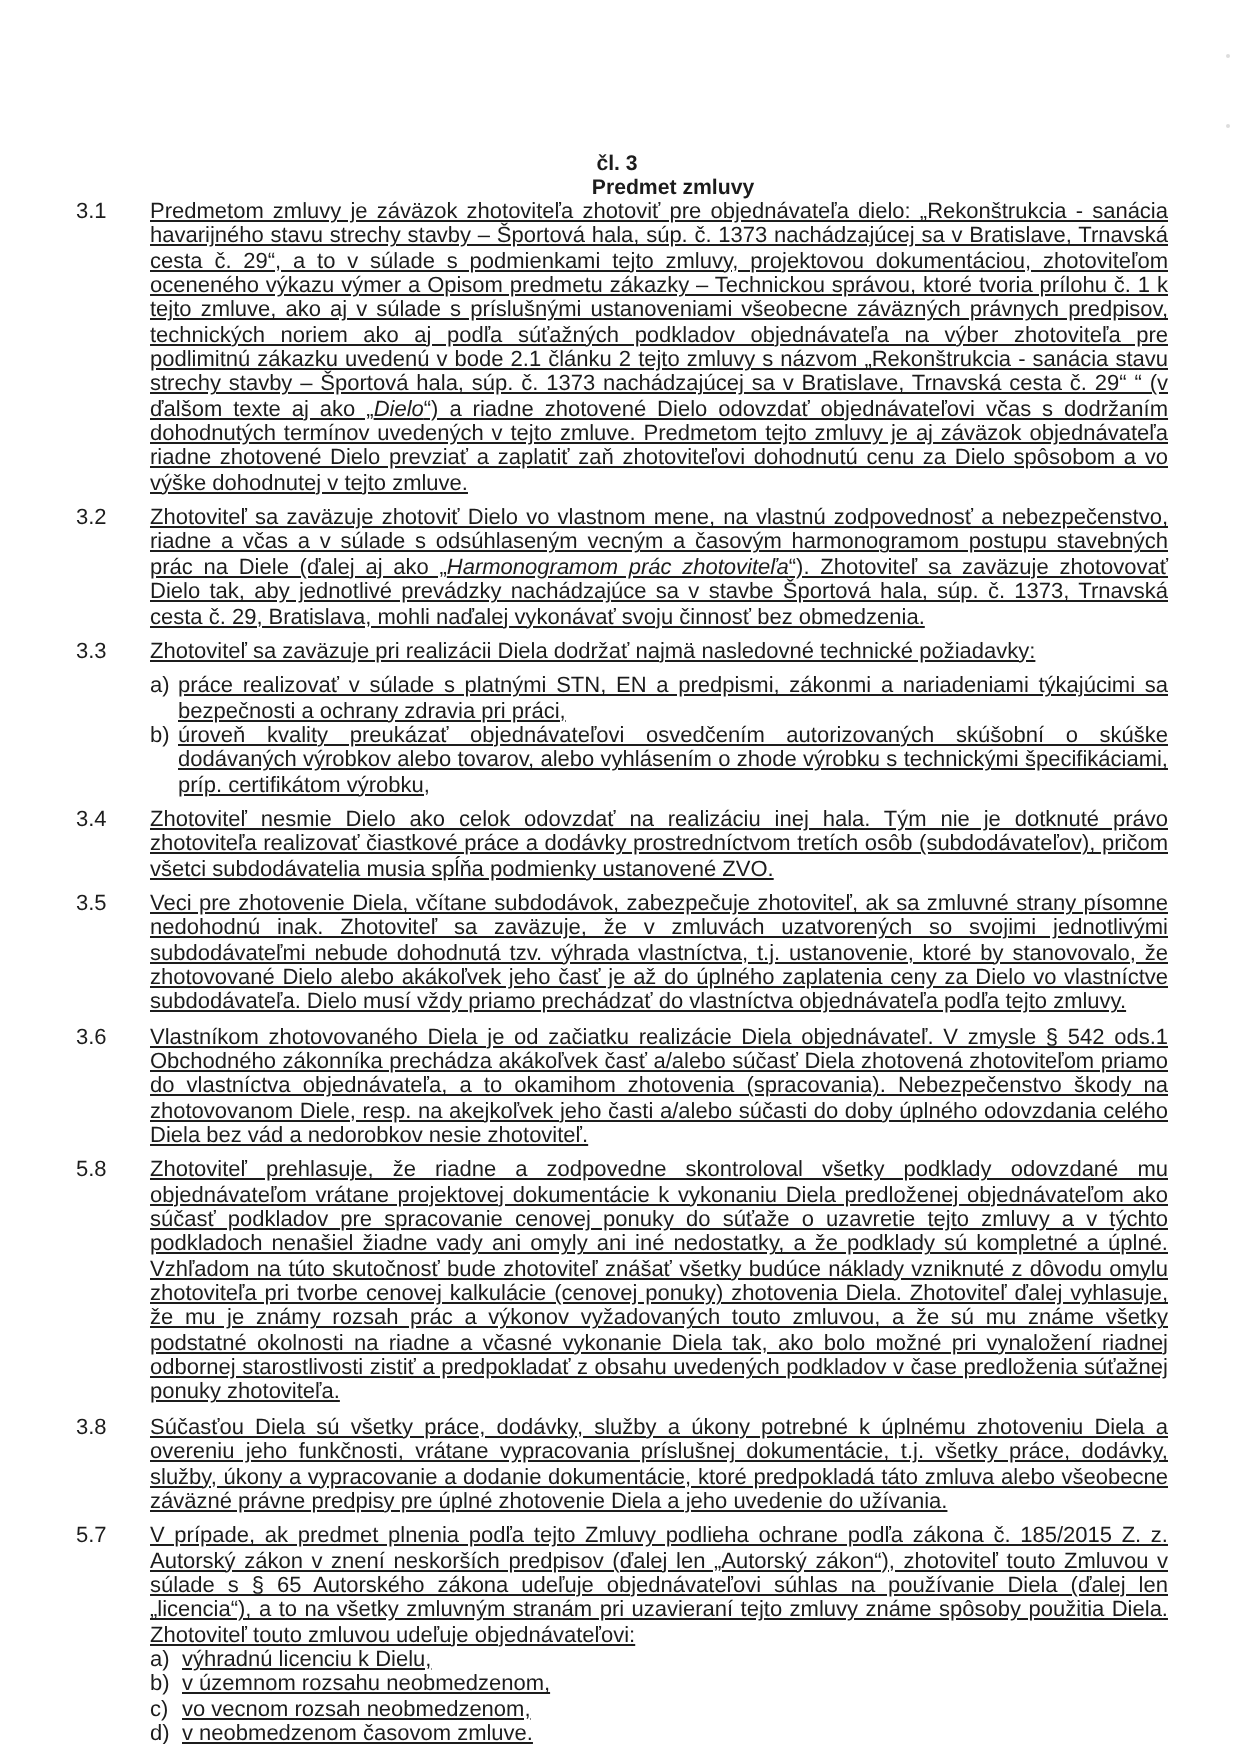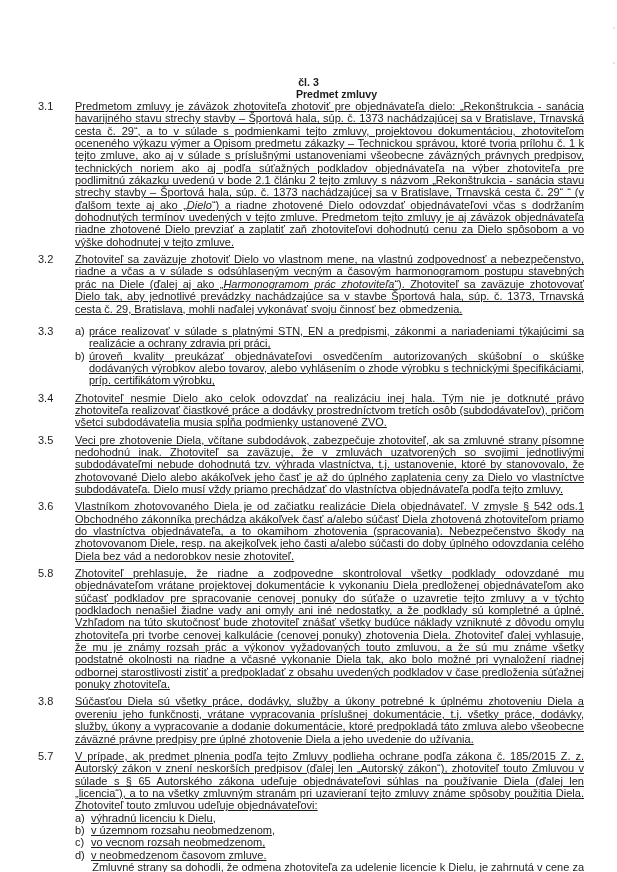--- a/index.html
+++ b/index.html
@@ -41,24 +41,25 @@
     <div class="gap"></div>
 
     <div class="clause">
       <span class="num">3.2</span>
       <span class="txt"><span>Zhotoviteľ sa zaväzuje zhotoviť Dielo vo vlastnom mene, na vlastnú zodpovednosť a nebezpečenstvo, riadne a včas a v súlade s odsúhlaseným vecným a časovým harmonogramom postupu stavebných prác na Diele (ďalej aj ako „</span><i>Harmonogramom prác zhotoviteľa</i><span>“). Zhotoviteľ sa zaväzuje zhotovovať Dielo tak, aby jednotlivé prevádzky nachádzajúce sa v stavbe Športová hala, súp. č. 1373, Trnavská cesta č. 29, Bratislava, mohli naďalej vykonávať svoju činnosť bez obmedzenia.</span></span>
     </div>
     <div class="gap"></div>
 
     <div class="clause">
       <span class="num">3.3</span>
+      <span class="txt">Zhotoviteľ sa zaväzuje pri realizácii Diela dodržať najmä nasledovné technické požiadavky:</span>
       <div class="sublist">
         <div class="sub">
           <span class="lbl">a)</span>
-          <span>práce realizovať v súlade s platnými STN, EN a predpismi, zákonmi a nariadeniami týkajúcimi sa realizácie a ochrany zdravia pri práci,</span>
+          <span>práce realizovať v súlade s platnými STN, EN a predpismi, zákonmi a nariadeniami týkajúcimi sa bezpečnosti a ochrany zdravia pri práci,</span>
         </div>
         <div class="sub">
           <span class="lbl">b)</span>
           <span>úroveň kvality preukázať objednávateľovi osvedčením autorizovaných skúšobní o skúške dodávaných výrobkov alebo tovarov, alebo vyhlásením o zhode výrobku s technickými špecifikáciami, príp. certifikátom výrobku,</span>
         </div>
       </div>
     </div>
     <div class="gap"></div>
 
     <div class="clause">

